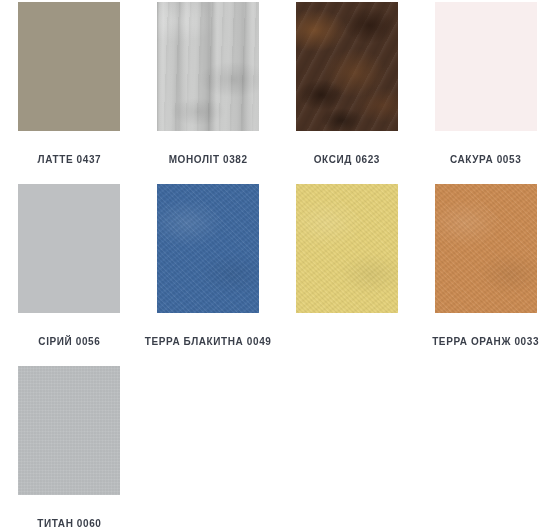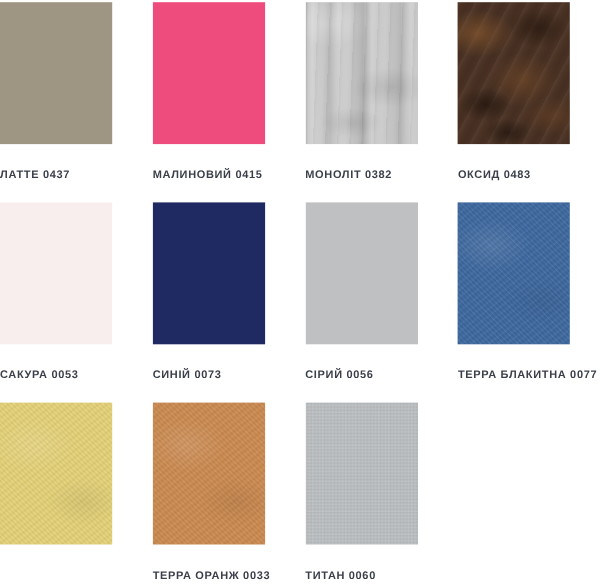--- a/index.html
+++ b/index.html
@@ -21,21 +21,21 @@
     column-gap: 0px;
     row-gap: 0px;
     width: 555px;
     padding-top: 2px;
     box-sizing: border-box;
   }
 
   .swatch-cell {
     display: flex;
     flex-direction: column;
-    align-items: flex-start;
+    align-items: center;
   }
 
   .swatch-chip {
     width: 102px;
     height: 129px;
     position: relative;
     overflow: hidden;
     background-color: #cccccc;
   }
 
@@ -106,60 +106,48 @@
 <body>
 
 <div id="swatch-grid">
     <div class="swatch-cell">
       <div class="swatch-chip" style="background-color: rgb(158, 150, 131);">
         <div class="tex tex-none"></div>
       </div>
       <div class="swatch-label">ЛАТТЕ 0437</div>
     </div>
     <div class="swatch-cell">
-      <div class="swatch-chip" style="background-color: rgb(239, 76, 126);">
-        <div class="tex tex-none"></div>
-      </div>
-      <div class="swatch-label">МАЛИНОВИЙ 0415</div>
-    </div>
-    <div class="swatch-cell">
       <div class="swatch-chip" style="background-color: rgb(199, 200, 199);">
         <div class="tex tex-concrete"></div>
       </div>
       <div class="swatch-label">МОНОЛІТ 0382</div>
     </div>
     <div class="swatch-cell">
       <div class="swatch-chip" style="background-color: rgb(74, 50, 36);">
         <div class="tex tex-rust"></div>
       </div>
-      <div class="swatch-label">ОКСИД 0483</div>
+      <div class="swatch-label">ОКСИД 0623</div>
     </div>
     <div class="swatch-cell">
       <div class="swatch-chip" style="background-color: rgb(248, 238, 238);">
         <div class="tex tex-none"></div>
       </div>
       <div class="swatch-label">САКУРА 0053</div>
-    </div>
-    <div class="swatch-cell">
-      <div class="swatch-chip" style="background-color: rgb(31, 42, 99);">
-        <div class="tex tex-none"></div>
-      </div>
-      <div class="swatch-label">СИНІЙ 0073</div>
     </div>
     <div class="swatch-cell">
       <div class="swatch-chip" style="background-color: rgb(190, 192, 194);">
         <div class="tex tex-none"></div>
       </div>
       <div class="swatch-label">СІРИЙ 0056</div>
     </div>
     <div class="swatch-cell">
       <div class="swatch-chip" style="background-color: rgb(63, 105, 159);">
         <div class="tex tex-grain"></div>
       </div>
-      <div class="swatch-label">ТЕРРА БЛАКИТНА 0077</div>
+      <div class="swatch-label">ТЕРРА БЛАКИТНА 0049</div>
     </div>
     <div class="swatch-cell">
       <div class="swatch-chip" style="background-color: rgb(228, 209, 121);">
         <div class="tex tex-grain"></div>
       </div>
     </div>
     <div class="swatch-cell">
       <div class="swatch-chip" style="background-color: rgb(203, 139, 82);">
         <div class="tex tex-grain"></div>
       </div>

